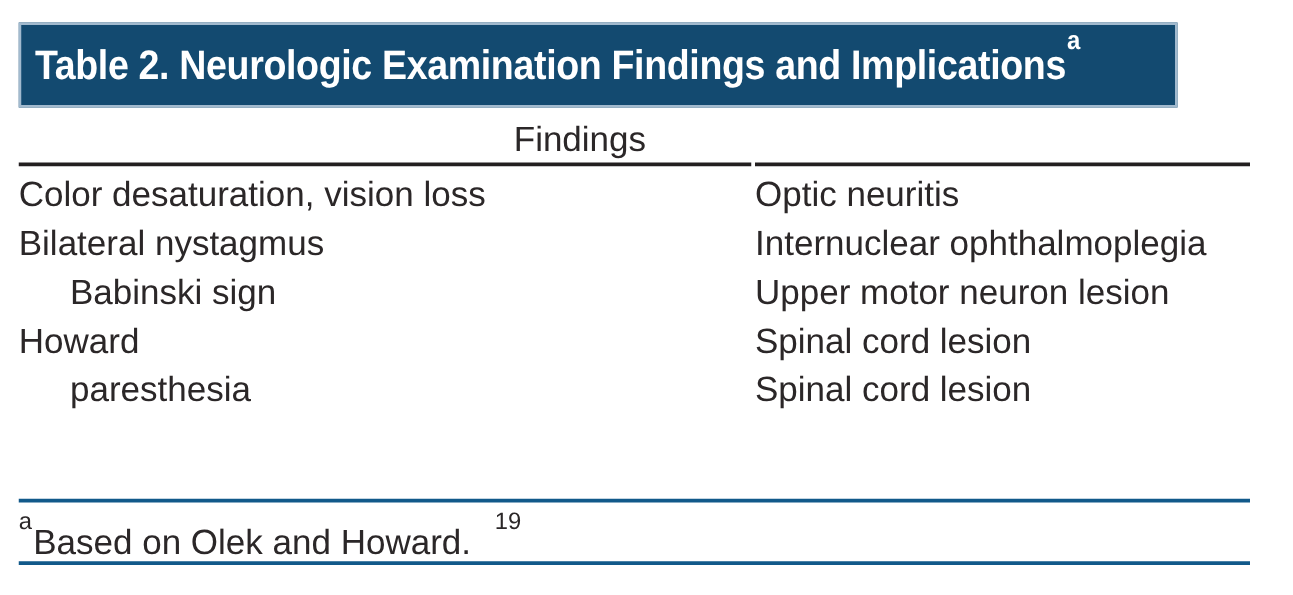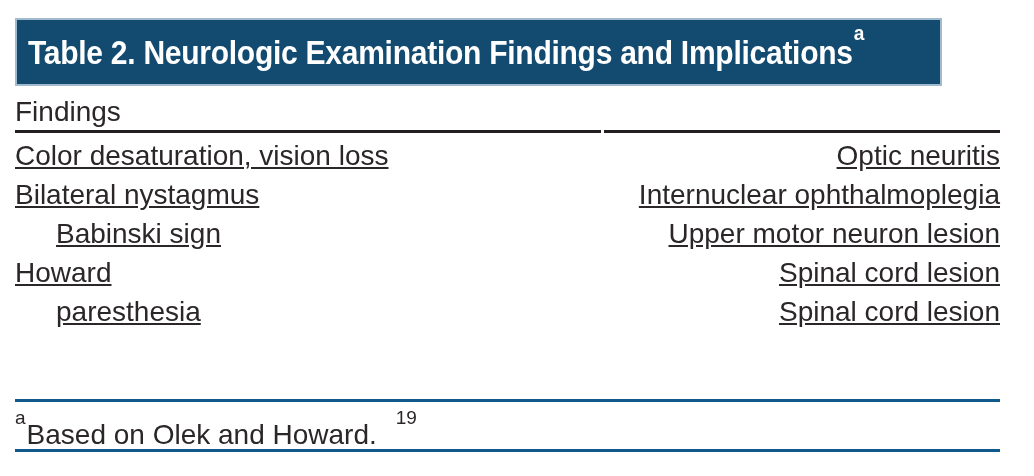--- a/index.html
+++ b/index.html
@@ -44,36 +44,36 @@
     font-size: 21px;
     position: relative; top: -12px;
     margin-left: 1px;
   }
   .colheads {
     position: absolute; left: 15px; top: 92px;
     width: 985px;
     display: flex;
     font-size: 28px; line-height: 39px;
     color: var(--body-text);
+    justify-content: flex-end;
   }
   .c1 { width: 589px; padding-right: 8px; }
-  .c2 { flex: 1; text-align: right; }
+  .c2 { flex: 1; }
   .colheads .c2 { text-align: center; }
   .rule-dark {
     position: absolute; top: 130px; height: 3px;
     background: var(--header-rule);
   }
   .rule-dark.seg1 { left: 15px;  width: 586px; }
   .rule-dark.seg2 { left: 604px; width: 396px; }
   .tbody {
     position: absolute; left: 15px; top: 136px;
     width: 985px;
     font-size: 28px; line-height: 39px;
     color: var(--body-text);
-    text-decoration: underline;
   }
   .row { display: flex; align-items: flex-start; }
   .line2 { display: block; padding-left: 41px; }
   .rule-blue {
     position: absolute; left: 15px; width: 985px; height: 3px;
     background: var(--blue-rule);
   }
   .rule-blue.top    { top: 399px; }
   .rule-blue.bottom { top: 449px; }
   .footnote {

